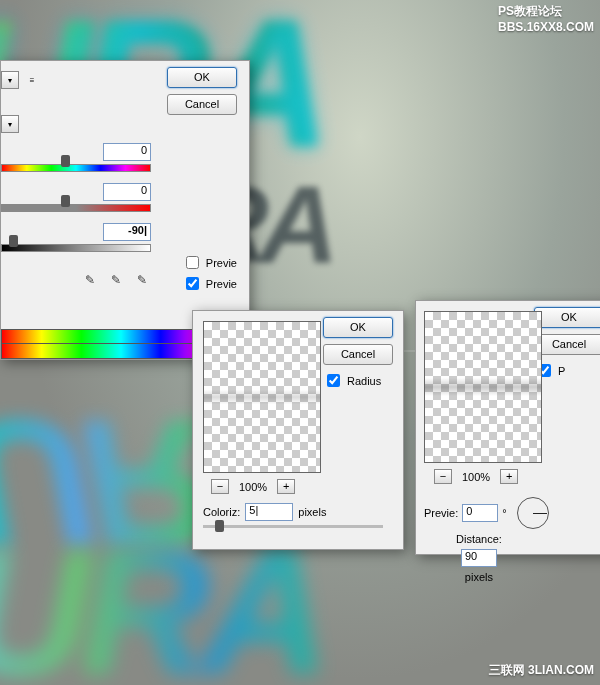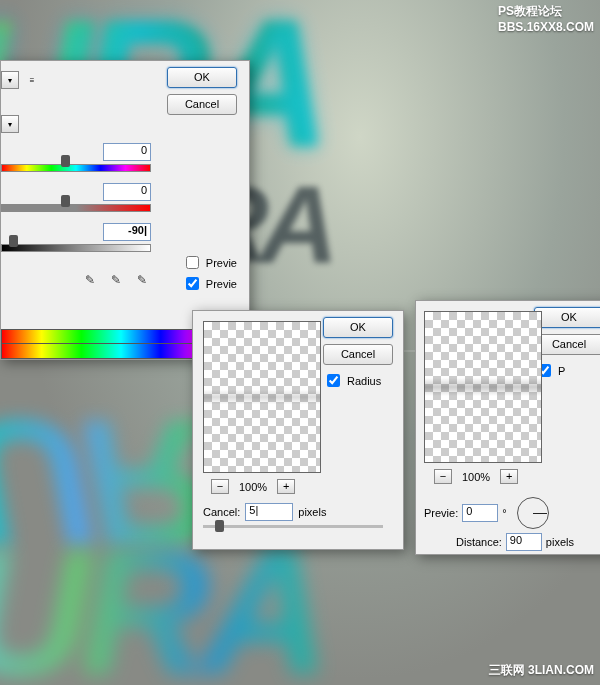--- a/index.html
+++ b/index.html
@@ -125,21 +125,21 @@
     border:1px solid #666;
     background:
       linear-gradient(to bottom, rgba(0,0,0,0) 44%, rgba(0,0,0,.20) 50%, rgba(0,0,0,0) 56%),
       conic-gradient(#ccc 25%,#fff 0 50%,#ccc 0 75%,#fff 0);
     background-size:auto,16px 16px;
   }
   .mdZoom { position:absolute; left:18px; top:168px; display:flex; align-items:center; gap:10px;}
   .angleRow { position:absolute; left:8px; top:196px; display:flex; align-items:center; gap:4px;}
   .angleDial { width:32px; height:32px; border:1px solid #555; border-radius:50%; position:relative; margin-left:6px;}
   .angleDial::after { content:""; position:absolute; left:50%; top:50%; width:14px; height:1px; background:#222;}
-  .distRow { position:absolute; left:40px; top:232px; display:flex; align-items:center; gap:4px;}
+  .distRow { position:absolute; left:40px; top:232px; display:flex; align-items:center; gap:4px;flex-direction:column;}
 </style>
 </head>
 <body>
 
 <div class="bg"></div>
 <div class="aura-glow aura1">URA</div>
 <div class="aura-glow aura-dark">URA</div>
 <div class="reflect-line"></div>
 <div class="aura-glow aura2">URA</div>
 <div class="aura-glow aura3">URA</div>
@@ -207,21 +207,21 @@
         <span>Radius</span>
       </label>
   </div>
   <div class="previewBox"></div>
   <div class="zoomRow">
     <div class="zbtn">−</div>
     <span>100%</span>
     <div class="zbtn">+</div>
   </div>
   <div class="radiusRow">
-    <span>Cancel:</span>
+    <span>Coloriz:</span>
     <span class="nbox" style="text-align:left;">5|</span>
     <span>pixels</span>
   </div>
   <div class="radSlider">
     <div class="thumb"></div>
   </div>
 </div>
 
 <div class="dialog motionDialog">
   <div class="btncol">

